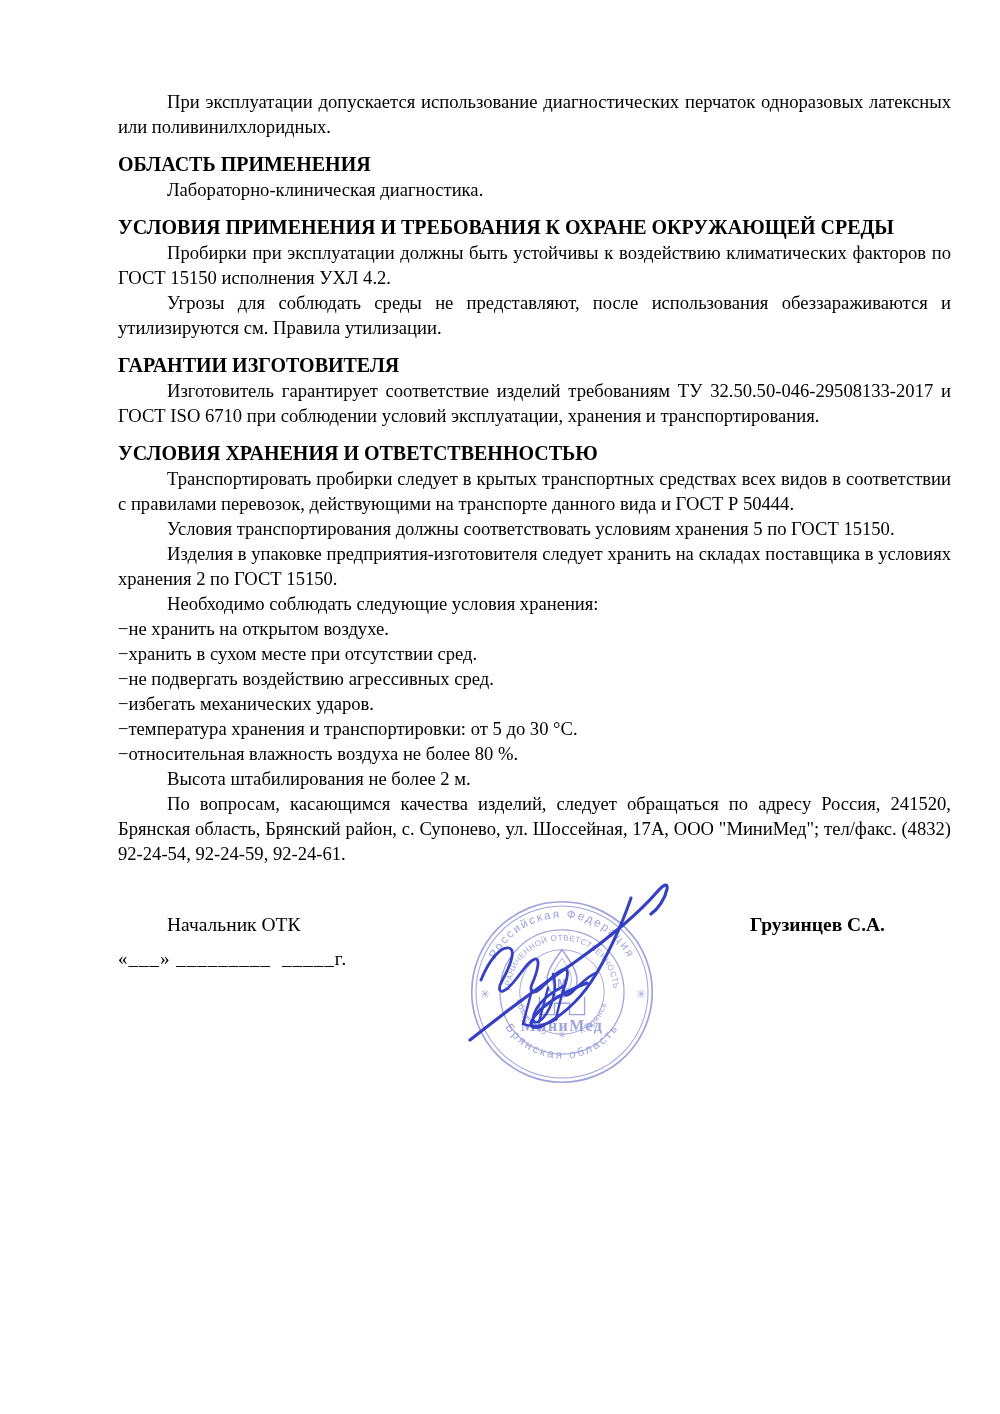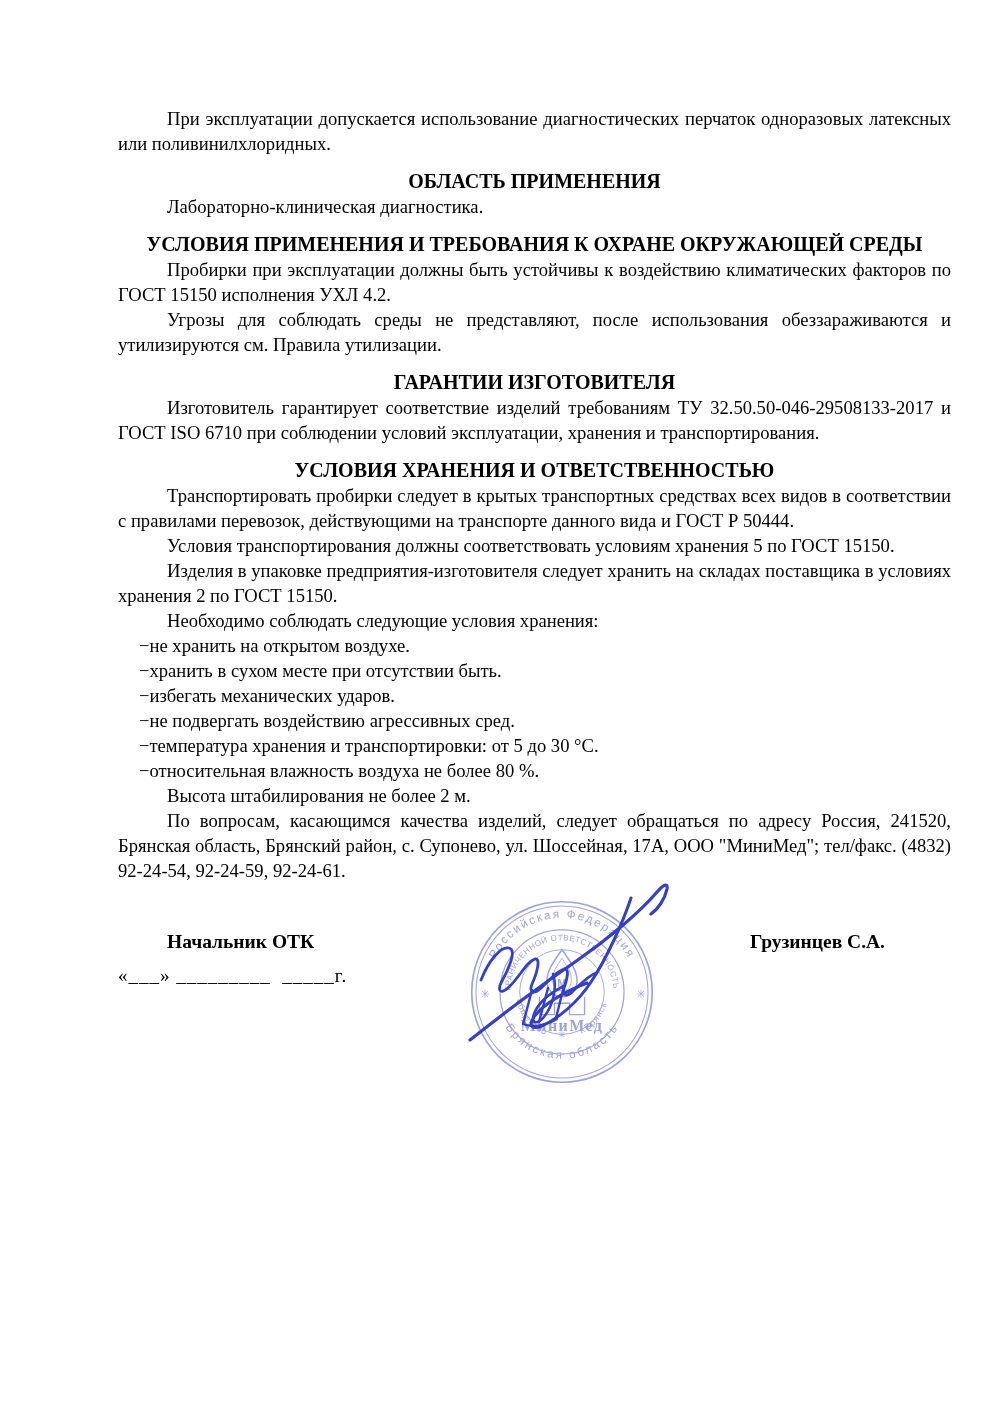--- a/index.html
+++ b/index.html
@@ -2,31 +2,31 @@
 <html lang="ru"><head>
 <meta charset="utf-8">
 <style>
   html,body { margin:0; padding:0; background:#e8e8e8; }
   .page {
     position:relative; width:1000px; height:1414px; margin:0 auto;
     background:#ffffff; overflow:hidden;
     font-family:"Liberation Serif", serif; color:#000;
   }
   .content {
-    position:absolute; left:118px; top:106px; width:833px;
+    position:absolute; left:118px; top:89px; width:833px;
     font-size:18.6px; line-height:25px; text-align:justify;
   }
   .content p { margin:0; text-indent:49px; }
-  .content p.rule { text-indent:0; text-align:left;margin-left:21px; }
+  .content p.rule { text-indent:0; text-align:left; }
   .head {
     margin:12px 0 0 0; font-size:20px; line-height:26px;
-    font-weight:bold; text-align:center; text-indent:0;
+    font-weight:bold; text-indent:0;
   }
   .sig-row { position:relative; margin-top:46px; height:80px; text-indent:0; text-align:left; }
-  .sig-title { margin-left:49px; font-weight:bold; font-size:19.5px; }
+  .sig-title { margin-left:49px; font-weight:normal; font-size:19.5px; }
   .sig-date  { margin-top:9px; font-size:19px; letter-spacing:1px; white-space:pre; }
   .sig-name  { position:absolute; top:0; right:66px; font-weight:bold; font-size:19.5px; }
   .stamp-wrap { position:absolute; left:468px; top:898px; width:188px; height:188px; opacity:0.85; }
   .ink-wrap   { position:absolute; left:435px; top:862px; width:250px; height:190px; }
   .stamp-text { font-family:"Liberation Sans", sans-serif; }
 </style>
 </head>
 <body>
 
 <div class="page">
@@ -45,23 +45,23 @@
     <h2 class="head">ГАРАНТИИ ИЗГОТОВИТЕЛЯ</h2>
     <p>Изготовитель гарантирует соответствие изделий требованиям ТУ 32.50.50-046-29508133-2017 и ГОСТ ISO 6710 при соблюдении условий эксплуатации, хранения и транспортирования.</p>
 
     <h2 class="head">УСЛОВИЯ ХРАНЕНИЯ И ОТВЕТСТВЕННОСТЬЮ</h2>
     <p>Транспортировать пробирки следует в крытых транспортных средствах всех видов в соответствии с правилами перевозок, действующими на транспорте данного вида и ГОСТ Р 50444.</p>
     <p>Условия транспортирования должны соответствовать условиям хранения 5 по ГОСТ 15150.</p>
     <p>Изделия в упаковке предприятия-изготовителя следует хранить на складах поставщика в условиях хранения 2 по ГОСТ 15150.</p>
     <p>Необходимо соблюдать следующие условия хранения:</p>
 
     <p class="rule">−не хранить на открытом воздухе.</p>
-    <p class="rule">−хранить в сухом месте при отсутствии быть.</p>
+    <p class="rule">−хранить в сухом месте при отсутствии сред.</p>
+    <p class="rule">−не подвергать воздействию агрессивных сред.</p>
     <p class="rule">−избегать механических ударов.</p>
-    <p class="rule">−не подвергать воздействию агрессивных сред.</p>
     <p class="rule">−температура хранения и транспортировки: от 5 до 30 °С.</p>
     <p class="rule">−относительная влажность воздуха не более 80 %.</p>
 
     <p>Высота штабилирования не более 2 м.</p>
     <p>По вопросам, касающимся качества изделий, следует обращаться по адресу Россия, 241520, Брянская область, Брянский район, с. Супонево, ул. Шоссейная, 17А, ООО "МиниМед"; тел/факс. (4832) 92-24-54, 92-24-59, 92-24-61.</p>
 
     <div class="sig-row">
       <div class="sig-title">Начальник ОТК</div>
       <div class="sig-date">«___» _________  _____г.</div>
       <div class="sig-name">Грузинцев С.А.</div>

